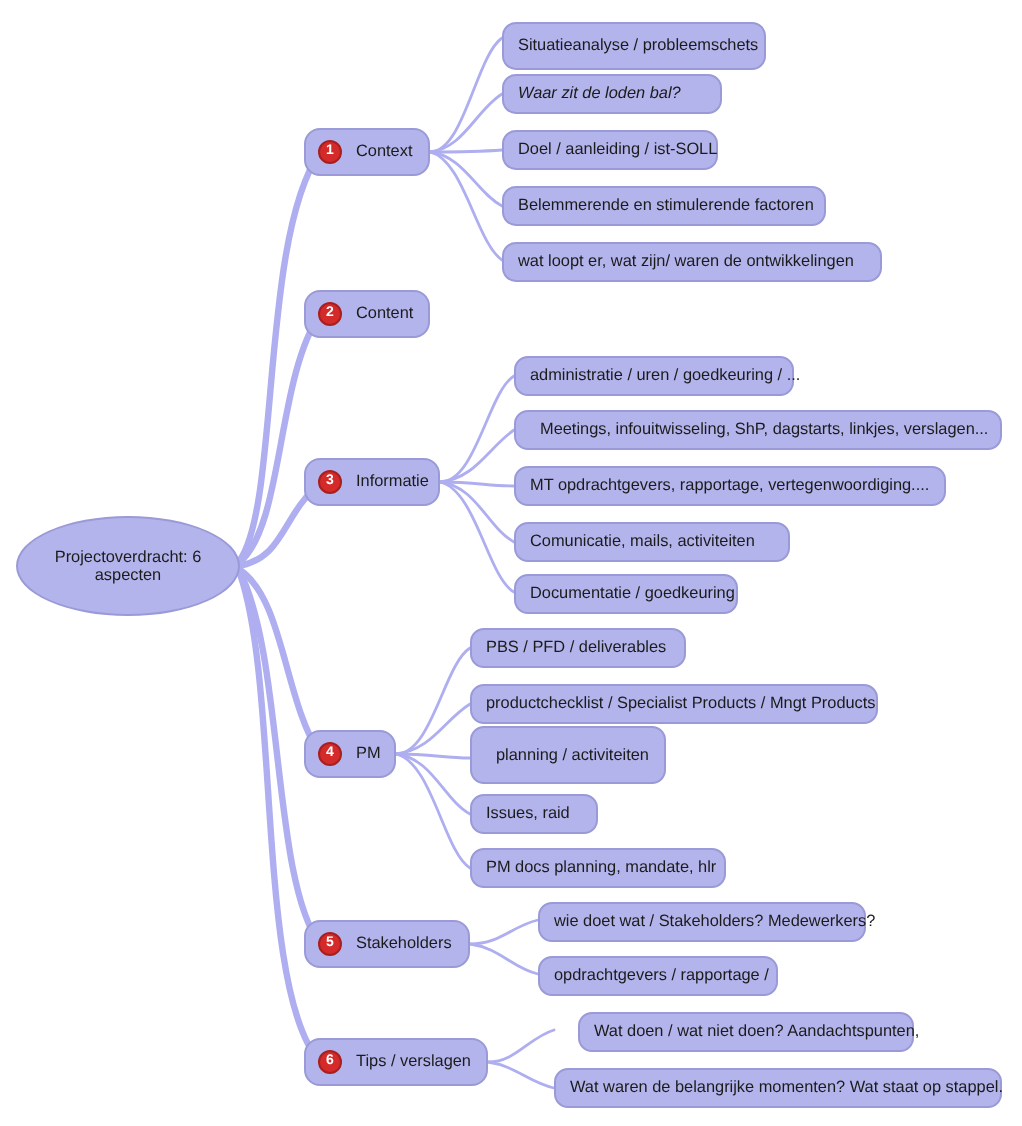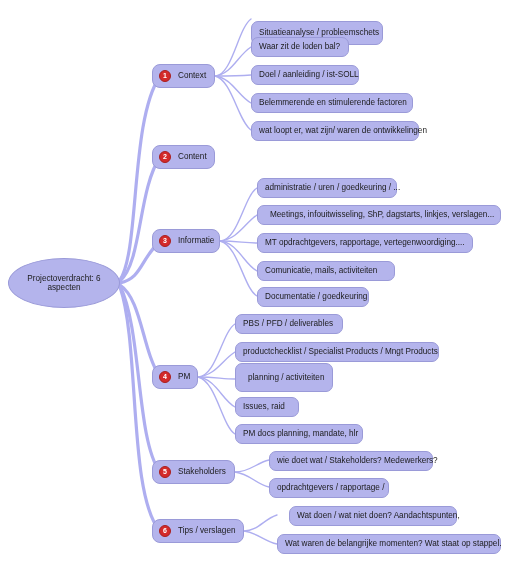--- a/index.html
+++ b/index.html
@@ -127,33 +127,33 @@
   </svg>
 
   <div class="node root" style="left:8px; top:258px; width:112px; height:50px;">
     <span>Projectoverdracht: 6 aspecten</span>
   </div>
 
   <div class="node branch" style="left:152px; top:64px; width:63px; height:24px;">
     <span class="badge">1</span>
     <span class="blabel">Context</span>
   </div>
-  <div class="node" style="left:251px; top:21px; width:132px; height:24px;">
+  <div class="node" style="left:251px; top:11px; width:132px; height:24px;">
     <span class="leaf-label">Situatieanalyse / probleemschets</span>
   </div>
-  <div class="node" style="left:251px; top:37px; width:98px; height:20px;">
+  <div class="node" style="left:251px; top:37px; width:110px; height:20px;font-style:italic;">
     <span class="leaf-label">Waar zit de loden bal?</span>
   </div>
   <div class="node" style="left:251px; top:65px; width:108px; height:20px;">
     <span class="leaf-label">Doel / aanleiding / ist-SOLL</span>
   </div>
   <div class="node" style="left:251px; top:93px; width:162px; height:20px;">
     <span class="leaf-label">Belemmerende en stimulerende factoren</span>
   </div>
-  <div class="node" style="left:251px; top:121px; width:168px; height:20px;">
+  <div class="node" style="left:251px; top:121px; width:190px; height:20px;">
     <span class="leaf-label">wat loopt er, wat zijn/ waren de ontwikkelingen</span>
   </div>
 
   <div class="node branch" style="left:152px; top:145px; width:63px; height:24px;text-align:center;">
     <span class="badge">2</span>
     <span class="blabel">Content</span>
   </div>
 
   <div class="node branch" style="left:152px; top:229px; width:68px; height:24px;">
     <span class="badge">3</span>

